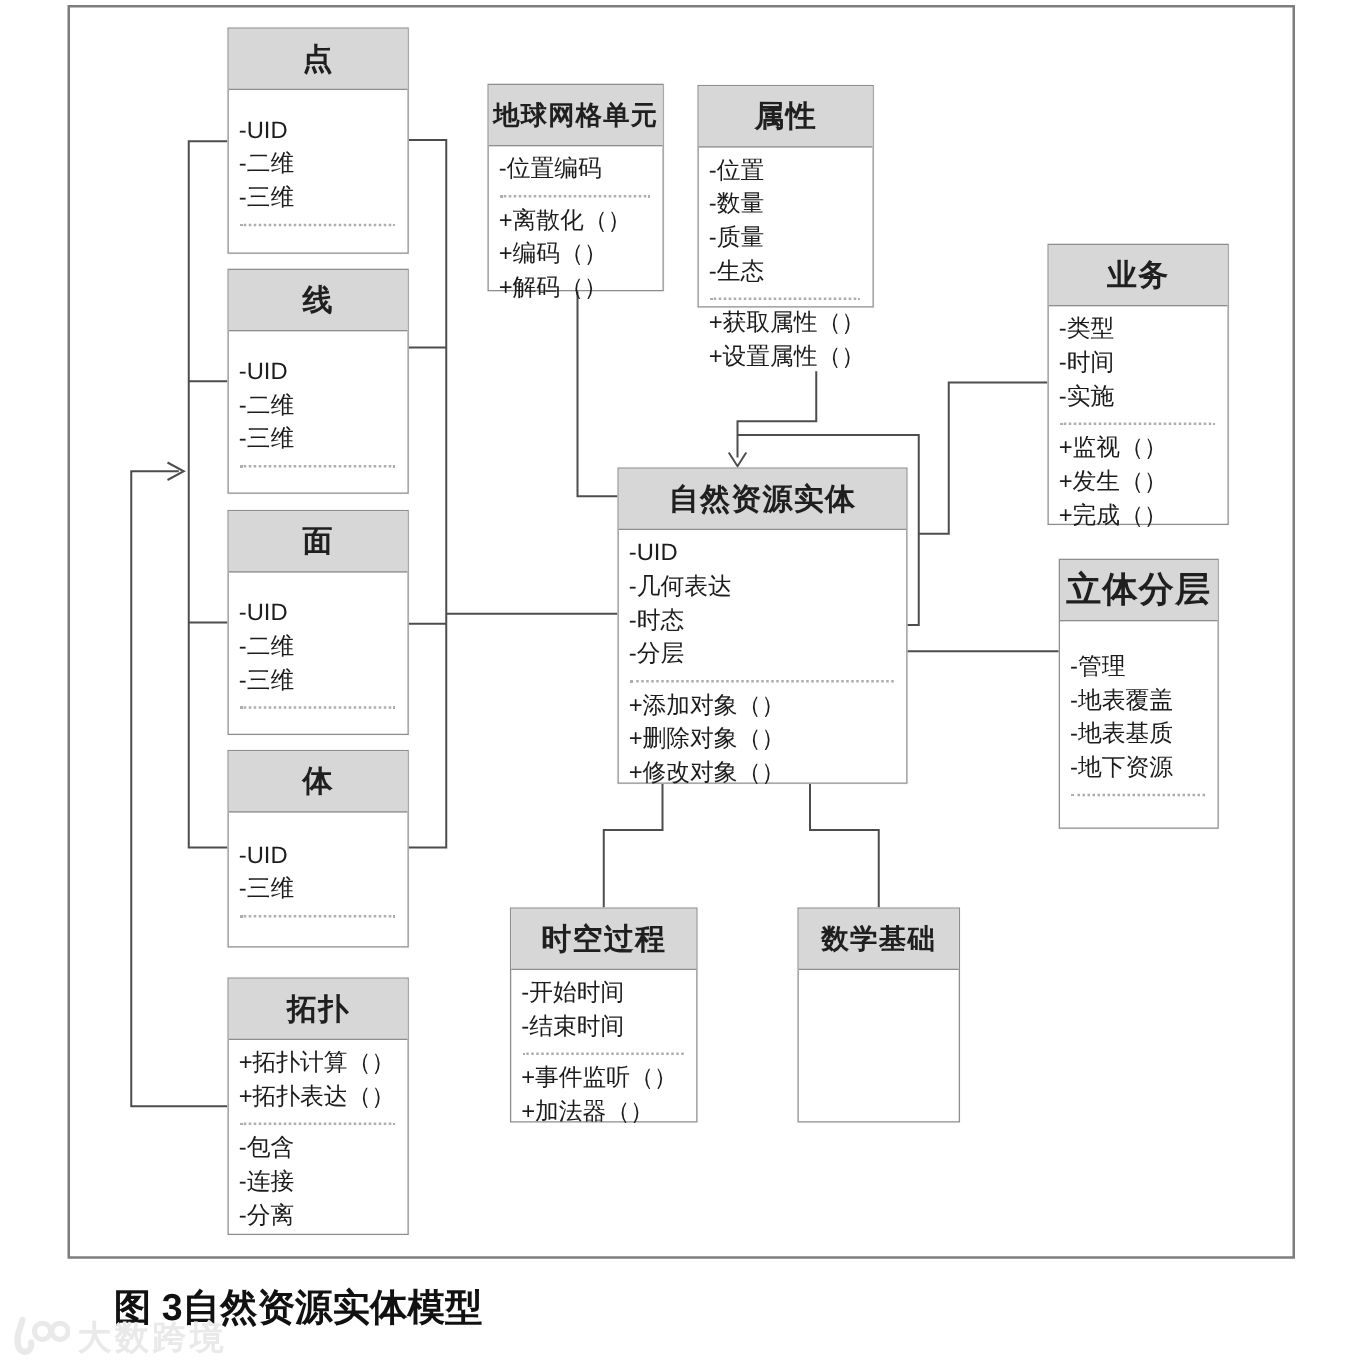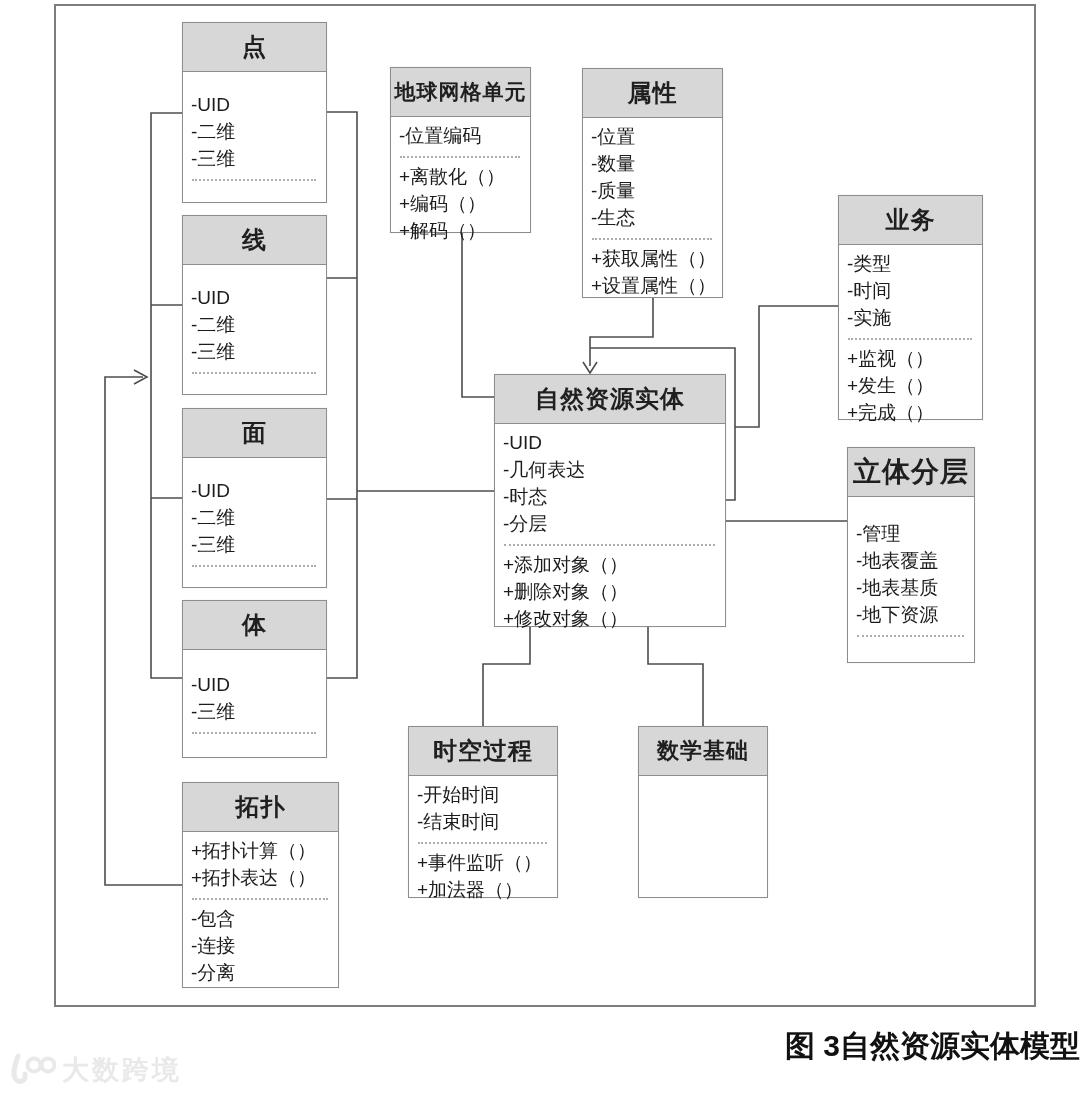--- a/index.html
+++ b/index.html
@@ -11,22 +11,22 @@
   .connector-layer path{stroke:#4d4d4d;stroke-width:1.6;fill:none;}
   .uml-box{position:absolute;box-sizing:border-box;background:#ffffff;
         border:1.5px solid #8d8d8d;display:flex;flex-direction:column;
         box-shadow:0 0 0 1px rgba(0,0,0,0.02);}
   .uml-header{flex:0 0 48px;background:#d7d7d7;border-bottom:1.5px solid #8d8d8d;
         display:flex;align-items:center;justify-content:center;
         font-size:24px;font-weight:600;color:#1f1f1f;letter-spacing:1px;}
   .uml-body{flex:1 1 auto;padding:5px 4px 2px 8px;display:flex;flex-direction:column;justify-content:center;}
   .uml-line{height:27px;line-height:27px;font-size:19px;white-space:nowrap;color:#1c1c1c;}
   .uml-divider{border-top:2px dotted #adadad;margin:7px 6px 5px 1px;height:0;}
-  .figure-caption{position:absolute;left:0;top:1026px;width:1080px;text-align:right;
-        padding-left:60px;box-sizing:border-box;font-size:30px;font-weight:bold;color:#111;}
+  .figure-caption{position:absolute;left:0;top:1026px;width:1080px;text-align:left;
+        padding-left:91px;box-sizing:border-box;font-size:30px;font-weight:bold;color:#111;}
   .watermark{position:absolute;left:8px;top:1052px;display:flex;align-items:center;
         color:#e9e9e9;}
   .watermark-text{font-size:27px;font-weight:bold;letter-spacing:3px;margin-left:6px;}
 </style>
 </head>
 <body>
 
 <div class="page">
 
   <div class="figure-border"></div>
@@ -79,21 +79,21 @@
 
   <div class="uml-box" style="left:182px;top:600px;width:145px;height:158px">
     <div class="uml-header">体</div>
     <div class="uml-body">
       <div class="uml-line">-UID</div>
       <div class="uml-line">-三维</div>
       <div class="uml-divider"></div>
     </div>
   </div>
 
-  <div class="uml-box" style="left:182px;top:782px;width:157px;height:206px">
+  <div class="uml-box" style="left:182px;top:782px;width:145px;height:206px">
     <div class="uml-header">拓扑</div>
     <div class="uml-body">
       <div class="uml-line">+拓扑计算（）</div>
       <div class="uml-line">+拓扑表达（）</div>
       <div class="uml-divider"></div>
       <div class="uml-line">-包含</div>
       <div class="uml-line">-连接</div>
       <div class="uml-line">-分离</div>
     </div>
   </div>
@@ -102,21 +102,21 @@
     <div class="uml-header" style="font-size:21px">地球网格单元</div>
     <div class="uml-body">
       <div class="uml-line">-位置编码</div>
       <div class="uml-divider"></div>
       <div class="uml-line">+离散化（）</div>
       <div class="uml-line">+编码（）</div>
       <div class="uml-line">+解码（）</div>
     </div>
   </div>
 
-  <div class="uml-box" style="left:582px;top:68px;width:141px;height:230px">
+  <div class="uml-box" style="left:558px;top:68px;width:141px;height:178px">
     <div class="uml-header">属性</div>
     <div class="uml-body">
       <div class="uml-line">-位置</div>
       <div class="uml-line">-数量</div>
       <div class="uml-line">-质量</div>
       <div class="uml-line">-生态</div>
       <div class="uml-divider"></div>
       <div class="uml-line">+获取属性（）</div>
       <div class="uml-line">+设置属性（）</div>
     </div>

